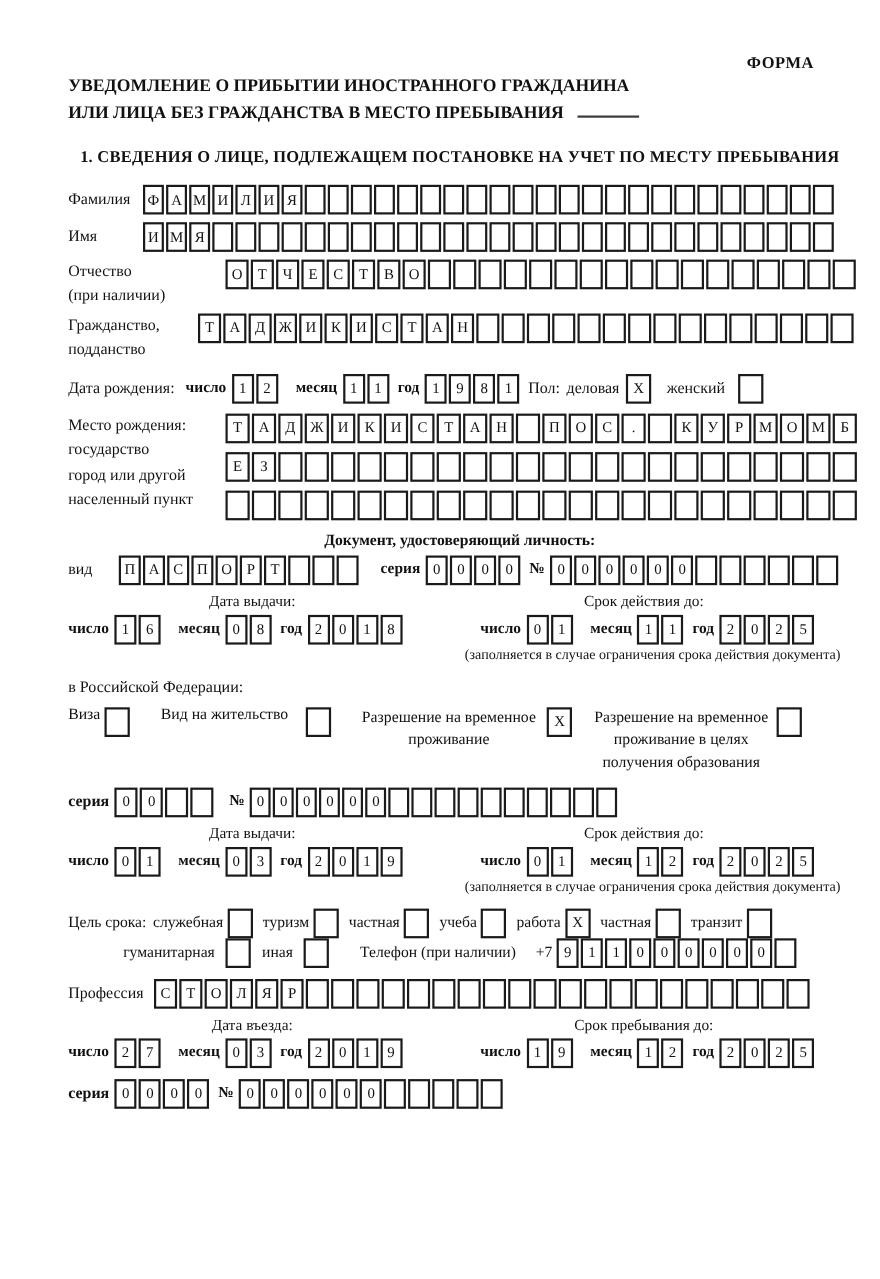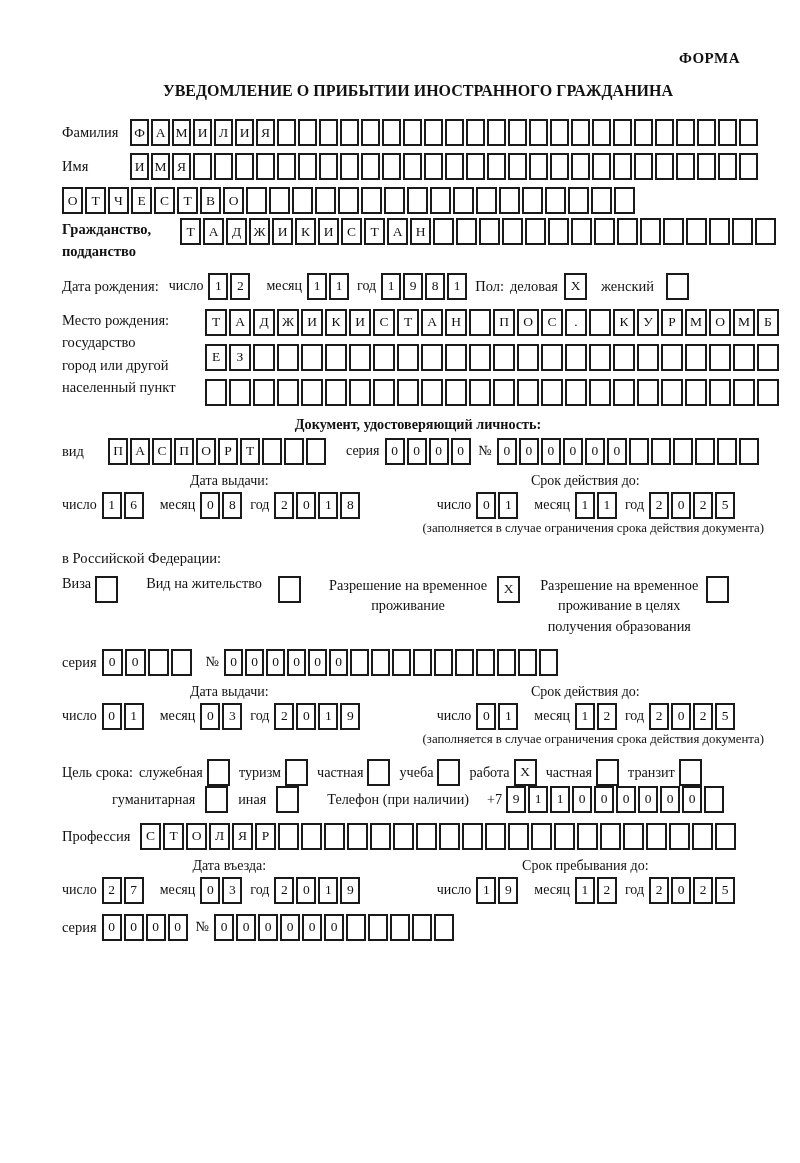--- a/index.html
+++ b/index.html
@@ -4,47 +4,47 @@
 <style>
   html,body{margin:0;padding:0;background:#fff;}
   body{width:800px;height:1163px;font-family:"Liberation Serif",serif;color:#111;overflow:hidden;}
   .page{box-sizing:border-box;width:800px;height:1163px;padding:28px 26px 16px 62px;}
 
   .refblock{margin-left:548px;font-size:13.2px;line-height:1.42;white-space:nowrap;}
   .refblock .amend{margin-top:4px;font-size:12.8px;}
 
   .forma{margin-top:22px;text-align:right;padding-right:34px;font-weight:bold;font-size:15px;letter-spacing:.5px;}
 
-  .title{margin-top:12px;text-align:center;font-weight:bold;font-size:16px;line-height:1.5;}
+  .title{font-weight:bold;font-size:16px;line-height:1.5;}
   .blank-line{display:inline-block;width:56px;border-bottom:2px solid #3a3a3a;margin-left:12px;}
 
   .sect{margin-top:20px;text-align:center;font-weight:bold;font-size:15px;letter-spacing:.2px;}
 
   .frow{display:flex;align-items:center;margin-top:7px;}
   .frow.top{align-items:flex-start;}
   .lab{font-size:14.5px;line-height:1.5;}
   .labcol{flex-shrink:0;font-size:14.5px;line-height:1.55;}
-  .w68{width:68px;}.w118{width:118px;font-weight:bold;}.w143{width:143px;}.w78{width:78px;}.w183{width:183px;}
+  .w68{width:68px;}.w118{width:118px;}.w143{width:143px;}.w78{width:78px;}.w183{width:183px;}
 
   .cells{display:inline-flex;align-items:center;}
   .cell{display:inline-flex;justify-content:center;align-items:center;box-sizing:content-box;
         width:15px;height:23px;border:2px solid #1a1a1a;margin-right:2px;font-size:13.5px;background:#fff;}
   .cell.checkbox{width:19px;}
 
   .stackrows .cells{margin-bottom:8px;}
 
   .center-bold{margin-top:10px;text-align:center;font-weight:bold;font-size:14.2px;}
 
   .daterow{display:flex;margin-top:8px;}
   .dcol{display:flex;flex-direction:column;}
   .dcol.left{width:47%;}
   .dcol.right{width:53%;}
   .dhead{font-size:14px;text-align:center;margin-bottom:3px;}
   .dcells{display:flex;align-items:center;}
-  .dlabel{font-size:14px;margin-right:5px;}
+  .dlabel{font-size:14px;margin-right:5px;font-weight:bold;}
   .mlg{margin-left:14px;}
   .note{margin-top:2px;font-size:12.8px;text-align:right;padding-right:10px;}
 
   .plain{margin-top:10px;font-size:14.6px;line-height:1.7;}
 
   .cbrow{display:flex;align-items:flex-start;margin-top:4px;font-size:14.3px;}
   .cbitem{display:flex;align-items:flex-start;}
   .cbitem .cells{margin-left:8px;margin-top:1px;}
   .cblab-c{text-align:center;line-height:1.45;}
 
@@ -58,22 +58,24 @@
 </head>
 <body>
 
 <div class="page">
 
 
   <div class="forma">ФОРМА</div>
 
   <div class="title">
     <div>УВЕДОМЛЕНИЕ О ПРИБЫТИИ ИНОСТРАННОГО ГРАЖДАНИНА</div>
-  </div>
-
+    <div><span>ИЛИ ЛИЦА БЕЗ ГРАЖДАНСТВА В МЕСТО ПРЕБЫВАНИЯ</span><span class="blank-line"></span></div>
+  </div>
+
+  <div class="sect">1. СВЕДЕНИЯ О ЛИЦЕ, ПОДЛЕЖАЩЕМ ПОСТАНОВКЕ НА УЧЕТ ПО МЕСТУ ПРЕБЫВАНИЯ</div>
 
   <div class="frow" style="margin-top:16px">
     <span class="labcol w68">Фамилия</span>
     <span class="cells">
         <span class="cell" style="width: 15px;">Ф</span>
         <span class="cell" style="width: 15px;">А</span>
         <span class="cell" style="width: 15px;">М</span>
         <span class="cell" style="width: 15px;">И</span>
         <span class="cell" style="width: 15px;">Л</span>
         <span class="cell" style="width: 15px;">И</span>
@@ -134,20 +136,24 @@
         <span class="cell" style="width: 15px;"></span>
         <span class="cell" style="width: 15px;"></span>
         <span class="cell" style="width: 15px;"></span>
         <span class="cell" style="width: 15px;"></span>
         <span class="cell" style="width: 15px;"></span>
         <span class="cell" style="width: 15px;"></span>
       </span>
   </div>
 
   <div class="frow top">
+    <span class="labcol w143">
+      <span style="display:block">Отчество</span>
+      <span style="display:block">(при наличии)</span>
+    </span>
     <span class="cells">
         <span class="cell" style="width: 17px;">О</span>
         <span class="cell" style="width: 17px;">Т</span>
         <span class="cell" style="width: 17px;">Ч</span>
         <span class="cell" style="width: 17px;">Е</span>
         <span class="cell" style="width: 17px;">С</span>
         <span class="cell" style="width: 17px;">Т</span>
         <span class="cell" style="width: 17px;">В</span>
         <span class="cell" style="width: 17px;">О</span>
         <span class="cell" style="width: 17px;"></span>

